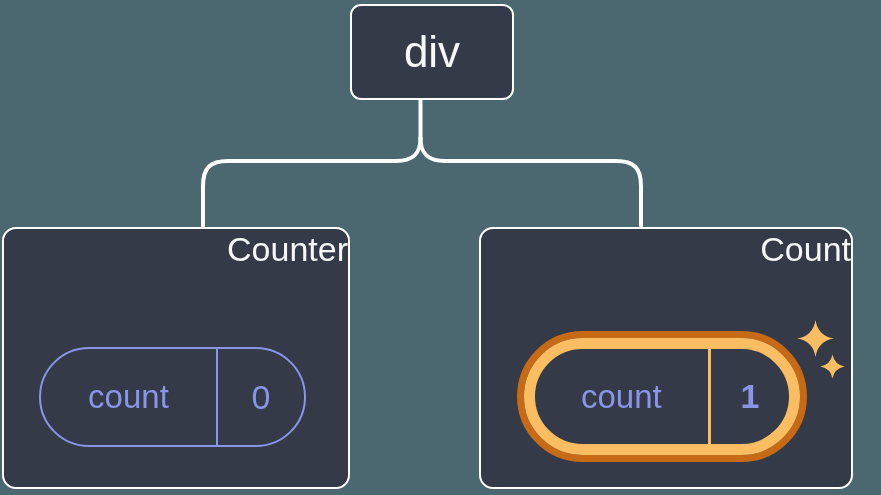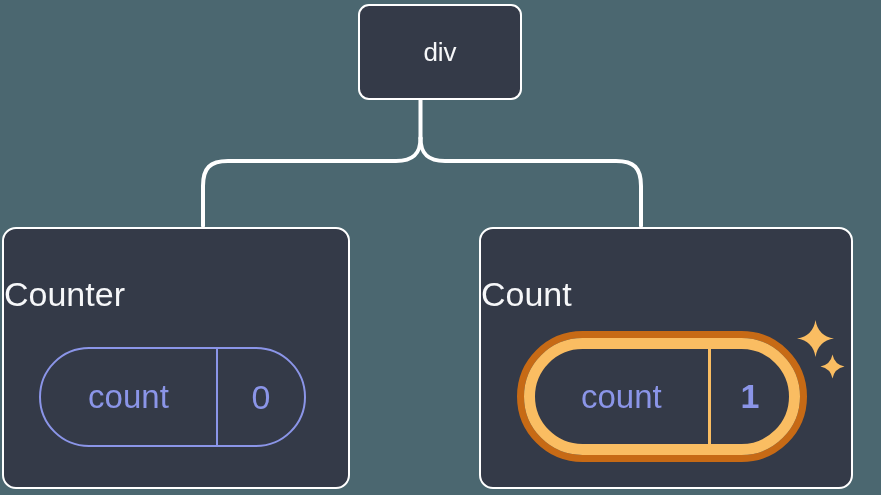--- a/index.html
+++ b/index.html
@@ -16,33 +16,33 @@
   }
   .connectors {
     position: absolute;
     left: 0;
     top: 0;
     width: 881px;
     height: 495px;
   }
   .node-root {
     position: absolute;
-    left: 358px;
+    left: 350px;
     top: 4px;
     width: 164px;
     height: 96px;
     box-sizing: border-box;
     background: var(--card-background, #343A48);
     border: 2.5px solid var(--stroke-white, #FFFFFF);
     border-radius: 11px;
     display: flex;
     align-items: center;
     justify-content: center;
     color: var(--text-white, #F6F7F9);
-    font-size: 26px;
+    font-size: 44px;
     font-weight: 500;
   }
   .card {
     position: absolute;
     box-sizing: border-box;
     background: var(--card-background, #343A48);
     border: 2.5px solid var(--stroke-white, #FFFFFF);
     border-radius: 14px;
   }
   .card-counter {
@@ -52,22 +52,21 @@
     height: 262px;
   }
   .card-count {
     left: 479px;
     top: 227px;
     width: 374px;
     height: 262px;
   }
   .card-title {
     margin: 0;
-    padding-top: 45px;
-    text-align: left;
+    text-align: right;
     font-size: 34px;
     line-height: 40px;
     font-weight: 500;
     color: var(--text-white, #F6F7F9);
   }
   
   .state-pill {
     position: absolute;
     left: 35px;
     top: 118px;

